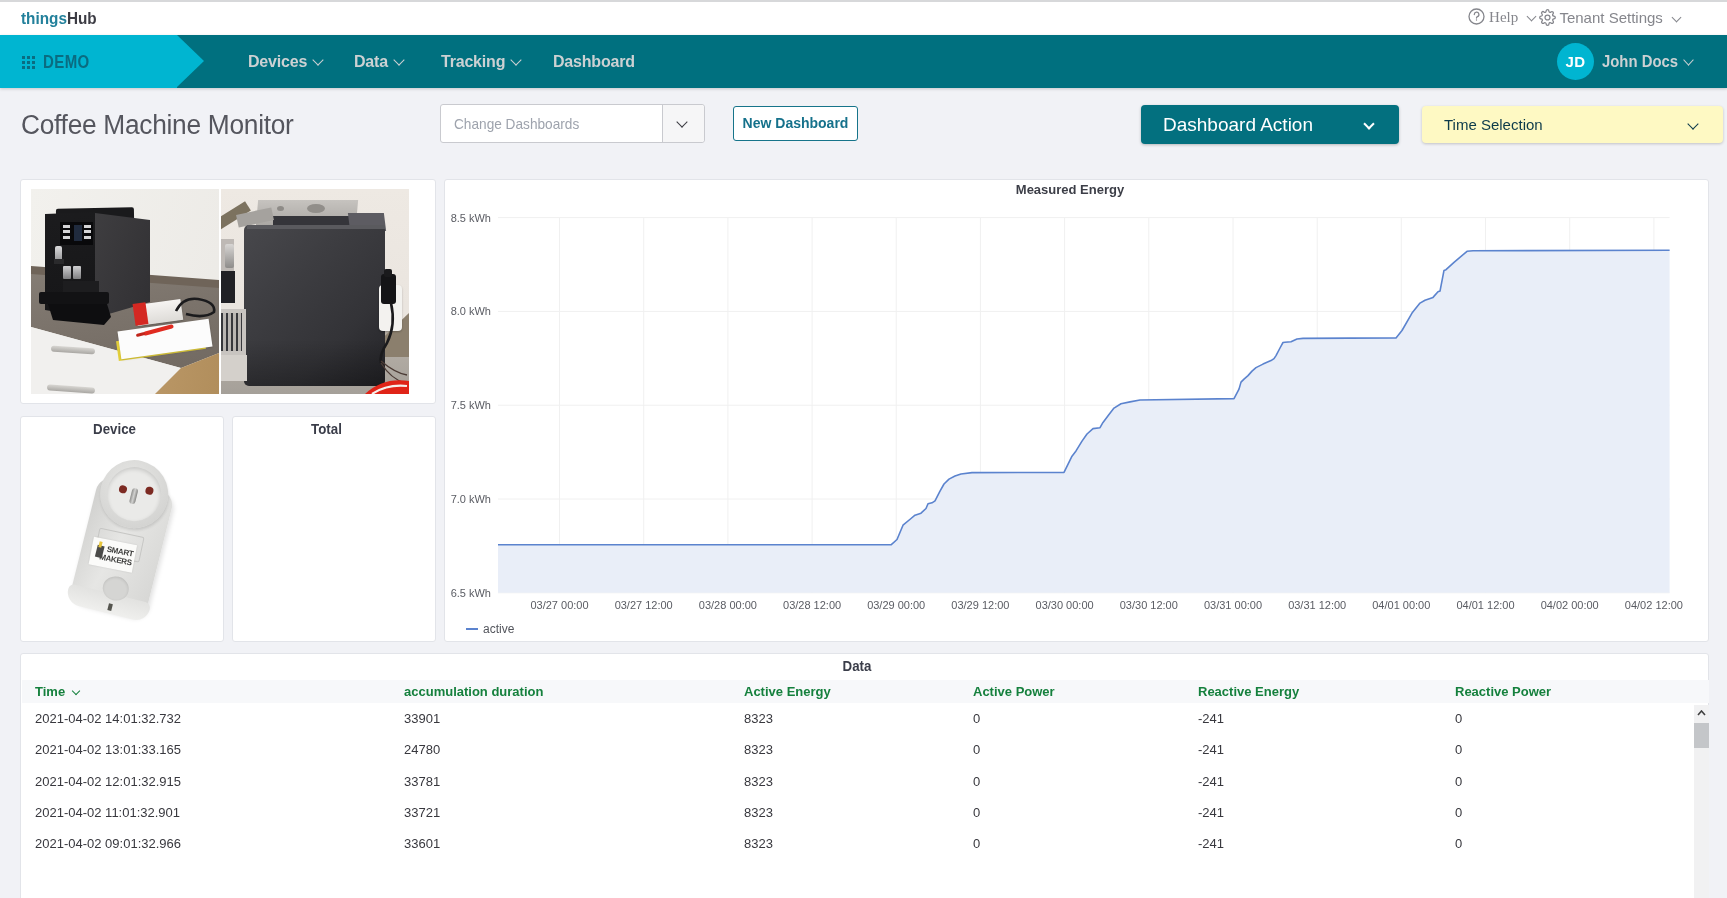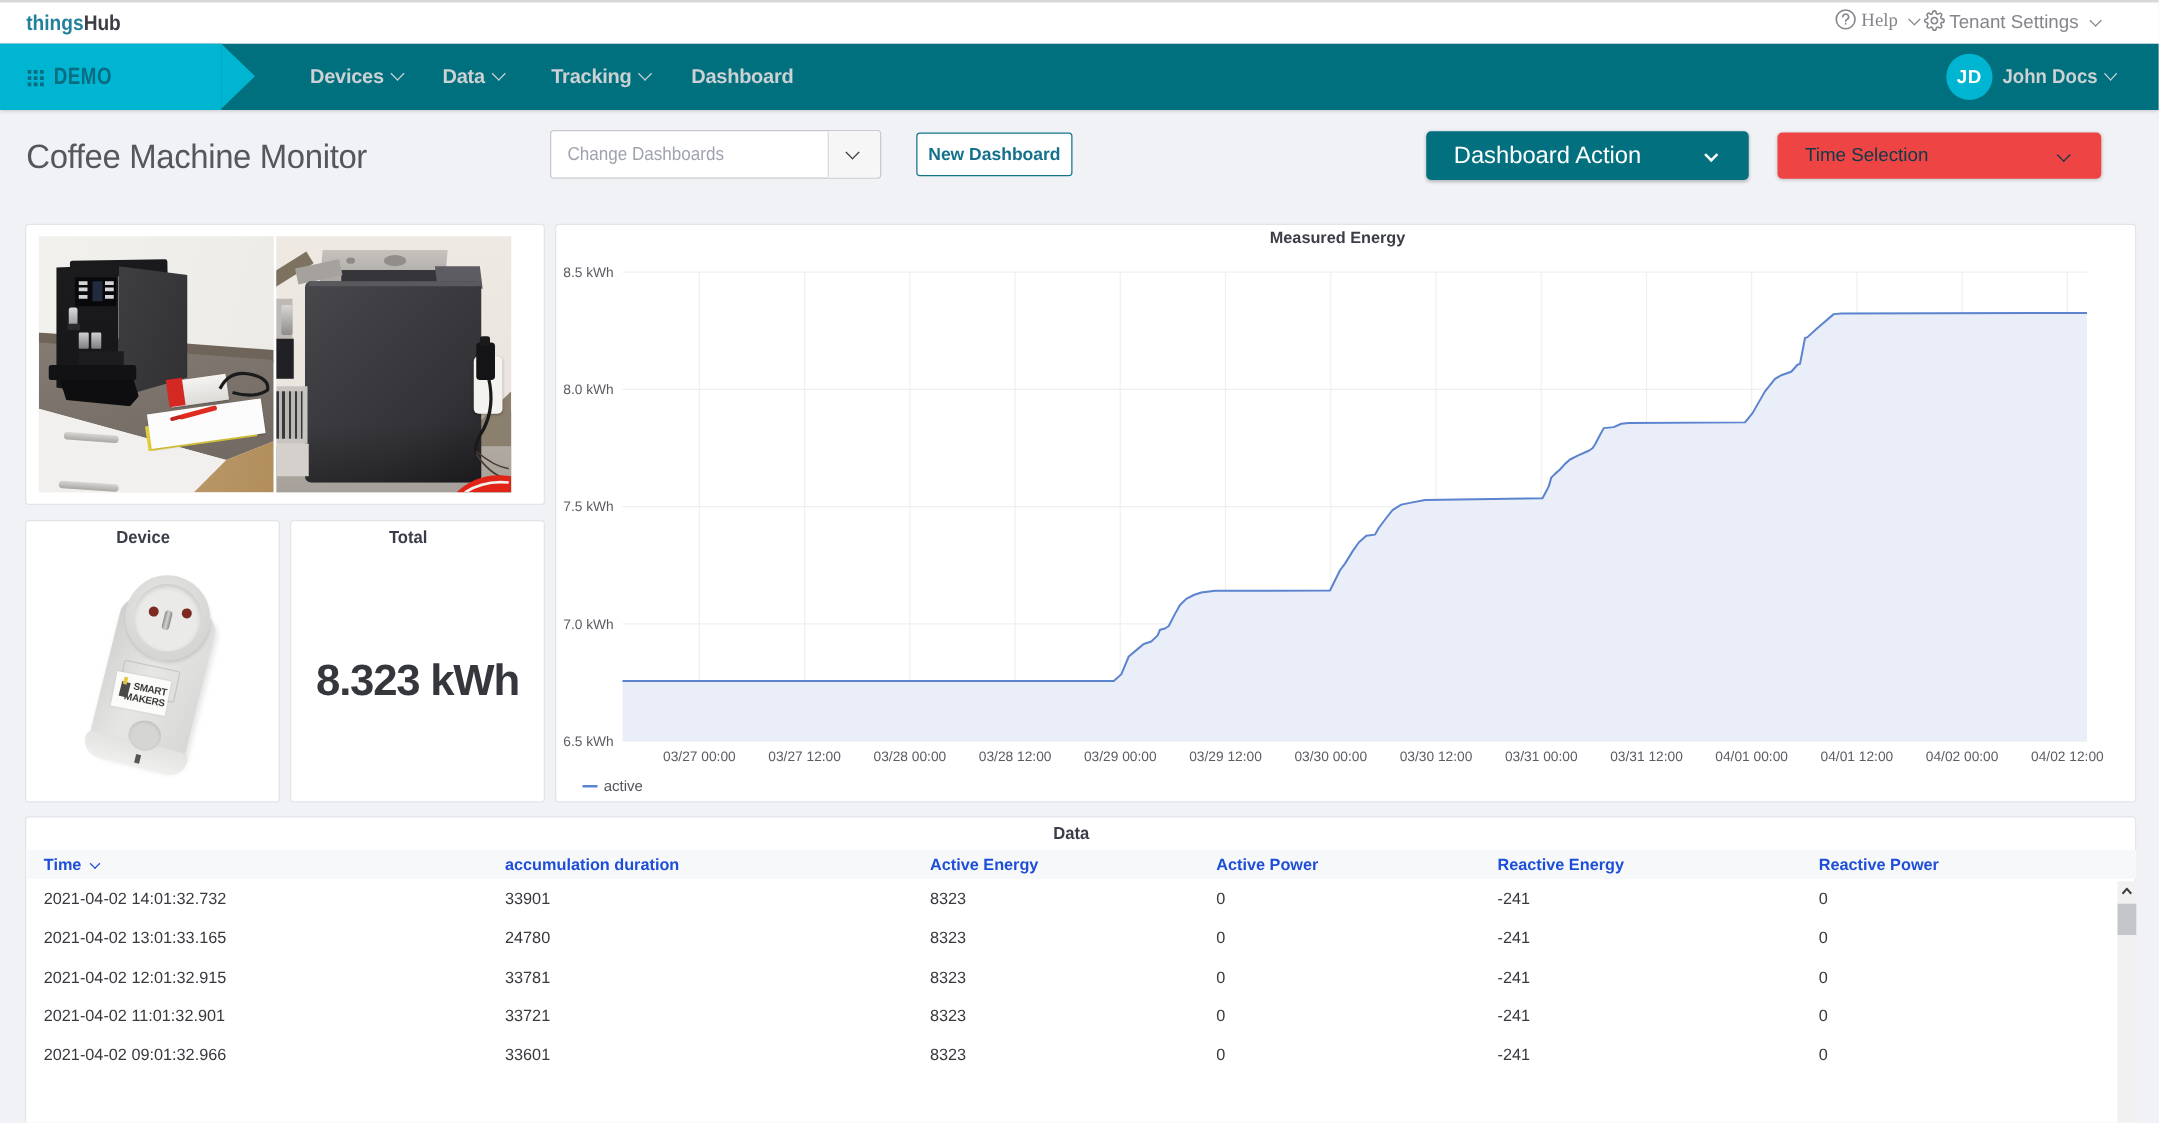--- a/index.html
+++ b/index.html
@@ -24,36 +24,36 @@
 
 #h1 { position:absolute; left:21px; top:110px; font-size:27px; color:#55565e; letter-spacing:-0.3px; transform:scaleX(0.975); transform-origin:left; }
 #seldash { position:absolute; left:440px; top:104px; width:265px; height:39px; background:#fff; border:1px solid #c9cacf; border-radius:3px; }
 #seldash .ph { position:absolute; left:13px; top:0; line-height:37px; color:#9ea3ad; font-size:15px; transform:scaleX(0.91); transform-origin:left; }
 #seldash .dd { position:absolute; right:0; top:0; width:42px; height:37px; background:#f6f6f7; border-left:1px solid #c9cacf; border-radius:0 3px 3px 0; }
 #seldash .dd .chev { border-color:#3a3a40; position:absolute; left:15px; top:13px; margin:0; }
 #btnNew { position:absolute; left:733px; top:106px; width:125px; height:35px; background:#fff; border:1px solid #16748a; border-radius:3px; color:#15718b; font-size:14px; font-weight:bold; text-align:center; line-height:33px; }
 #btnAction { position:absolute; left:1141px; top:105px; width:258px; height:39px; background:#03707f; border-radius:4px; color:#fff; font-size:19px; line-height:39px; box-shadow:0 1px 3px rgba(0,0,0,0.25); }
 #btnAction span { margin-left:22px; }
 #btnAction .chev { position:absolute; right:26px; top:15px; border-width:2px; }
-#btnTime { position:absolute; left:1422px; top:106px; width:259px; height:37px; background:#ef4444; border-radius:4px; color:#0c3a4a; font-size:15px; line-height:37px; box-shadow:0 1px 3px rgba(0,0,0,0.2); }
+#btnTime { position:absolute; left:1422px; top:106px; width:301px; height:37px; background:#fef9c3; border-radius:4px; color:#0c3a4a; font-size:15px; line-height:37px; box-shadow:0 1px 3px rgba(0,0,0,0.2); }
 #btnTime span { margin-left:22px; }
 #btnTime .chev { position:absolute; right:26px; top:14px; }
 
 .card { position:absolute; background:#fff; border:1px solid #e2e4e9; border-radius:3px; }
 .ctitle { text-align:center; font-size:14px; font-weight:bold; color:#3a3d49; width:calc(100% - 15px); transform:scaleX(0.95); transform-origin:center; }
 #cardPhoto { left:20px; top:179px; width:416px; height:225px; }
 #cardDevice { left:20px; top:416px; width:204px; height:226px; }
 #cardTotal { left:232px; top:416px; width:204px; height:226px; }
 #cardChart { left:444px; top:179px; width:1265px; height:463px; }
 #cardData { left:20px; top:653px; width:1689px; height:270px; }
 #totalval { position:absolute; left:0; top:108px; width:100%; text-align:center; font-size:35px; font-weight:bold; color:#35373c; letter-spacing:-1px; }
 
 #tblwrap { position:absolute; left:0px; top:26px; width:1687px; }
 table { border-collapse:collapse; table-layout:fixed; width:1673px; font-size:13px; }
-th { text-align:left; color:#1d4ed8; font-weight:bold; height:23px; background:transparent; padding:0 0 0 14px; }
+th { text-align:left; color:#15803d; font-weight:bold; height:23px; background:transparent; padding:0 0 0 14px; }
 td { color:#38383e; height:31.3px; padding:0 0 0 14px; }
 
 #sbar { position:absolute; left:1673px; top:51px; width:15px; height:193px; background:#f1f1f2; }
 #sbar .up { position:absolute; top:0; left:0; width:15px; height:17px; text-align:center; }
 #sbar .thumb { position:absolute; top:18px; left:0px; width:15px; height:25px; background:#c4c6c9; }
 </style>
 </head>
 <body>
 <div id="topbar">
     <div style="position:absolute;top:0;left:0;width:1727px;height:2px;background:#d7d8da;"></div>
@@ -200,21 +200,20 @@
     <div class="abs" style="left:20px;top:74px;width:46px;height:26px;border:1px solid #c6c6c4;border-radius:2px;transform:rotate(-2deg);"></div>
     <div class="abs" style="left:17px;top:84px;width:44px;height:28px;background:#fbfbf9;transform:rotate(-3deg);box-shadow:0 0 2px rgba(0,0,0,0.12);text-align:right;font-size:8px;font-weight:bold;color:#3c3c3a;line-height:9px;padding:5px 2px 0 0;letter-spacing:-0.3px;">SMART<br>MAKERS</div>
     <div class="abs" style="left:22px;top:92px;width:7px;height:12px;background:#4a4a48;"></div>
     <div class="abs" style="left:23px;top:88px;width:3px;height:6px;background:#e8c63c;"></div>
     <div class="abs" style="left:37px;top:118px;width:26px;height:24px;border-radius:50%;background:#d5d5d3;box-shadow:inset 0 1px 3px rgba(0,0,0,0.12);"></div>
     <div class="abs" style="left:47px;top:146px;width:4px;height:7px;background:#55554f;"></div>
   </div>
 </div>
 <div class="card" id="cardTotal">
   <div class="ctitle" style="margin-top:4px;">Total</div>
-  <div id="totalval">8.323 kWh</div>
 </div>
 <div class="card" id="cardChart">
 <svg width="1263" height="461" viewBox="0 0 1263 461" font-family="Liberation Sans,sans-serif">
   <text x="625" y="14" text-anchor="middle" font-size="13" font-weight="bold" fill="#3c3e47">Measured Energy</text>
   <g stroke="#f0f0f0" stroke-width="1">
     <line x1="114.5" y1="37.6" x2="114.5" y2="412.8"></line>
         <line x1="198.7" y1="37.6" x2="198.7" y2="412.8"></line>
         <line x1="282.9" y1="37.6" x2="282.9" y2="412.8"></line>
         <line x1="367.1" y1="37.6" x2="367.1" y2="412.8"></line>
         <line x1="451.2" y1="37.6" x2="451.2" y2="412.8"></line>

